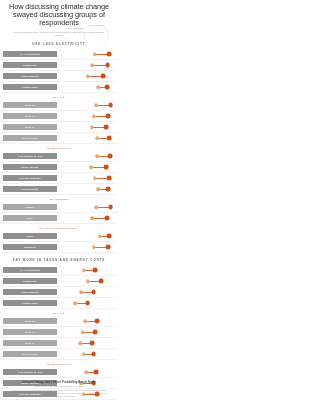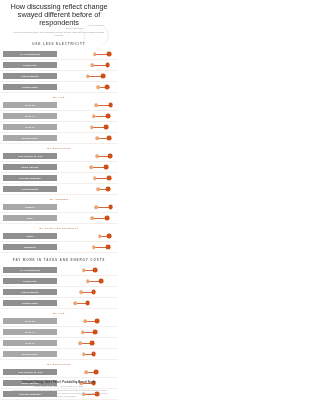--- a/index.html
+++ b/index.html
@@ -69,22 +69,22 @@
   .dates{font-size:2.2px;color:#9a9a9a;margin-top:1.5px;}
   .source{font-size:2px;line-height:2.9px;color:#a5a5a5;margin-top:2px;}
 </style>
 </head>
 <body>
 
 <div class="page">
 
   <div class="header">
     <div class="title">
-      <div>How discussing reflect change</div>
-      <div>swayed different before of respondents</div>
+      <div>How discussing climate change</div>
+      <div>swayed discussing groups of respondents</div>
     </div>
     <div class="subtitle">Percent willing to take the following actions before and after discussing climate change</div>
   </div>
 
   <div id="chart-body">
       <div class="section">
         <div class="section-title">USE LESS ELECTRICITY</div>
         <div class="row">
           <div class="chip">
             <span class="chip-label">All respondents</span>

